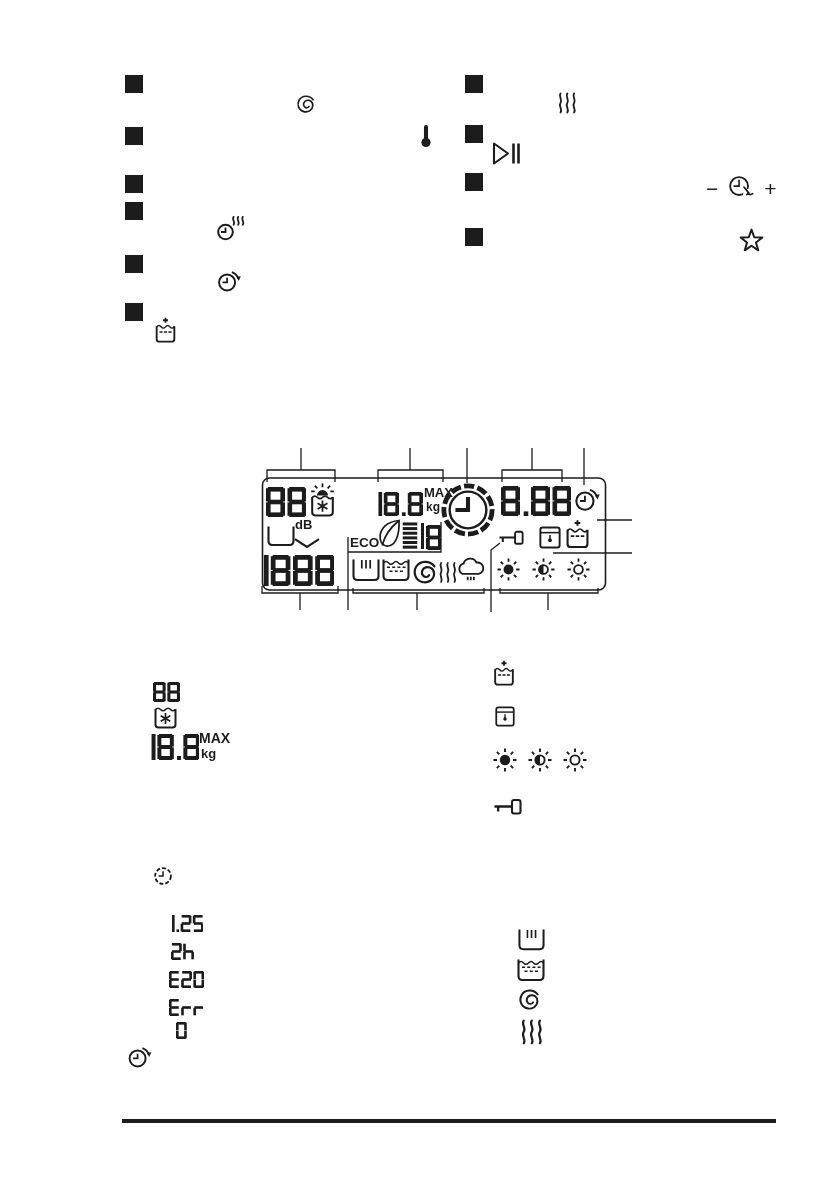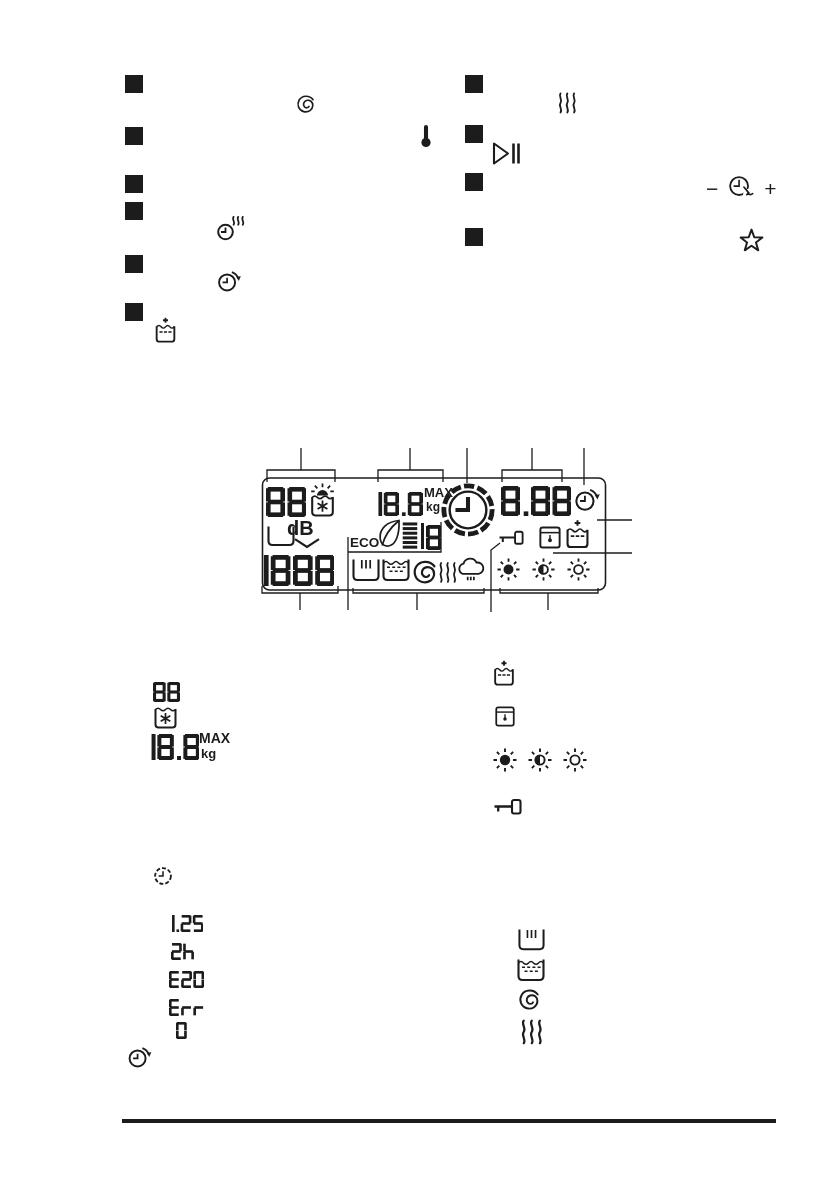--- a/index.html
+++ b/index.html
@@ -316,21 +316,21 @@
     <svg>
       <use href="#sy-delay"></use>
     </svg>
   </span>
 
 <span class="abs ic" style="left:267px;top:525px;width:28px;height:23px">
     <svg>
       <use href="#sy-tubdb"></use>
     </svg>
   </span>
-<span class="abs lbl b" style="left:287px;top:518px;font-size:20px">dB</span>
+<span class="abs lbl b" style="left:295px;top:518px;font-size:13px">dB</span>
 <span class="abs ic" style="left:294px;top:538px;width:26px;height:11px">
     <svg>
       <use href="#sy-check"></use>
     </svg>
   </span>
 
 <span class="abs seg" style="left:262px;top:555px">
     <svg width="72.3" height="31" viewBox="0 0 72.3 31">
       <rect x="1.86" y="0.00" width="4.75" height="31.00"></rect>
       <rect x="10.64" y="0.00" width="15.91" height="4.75"></rect>

